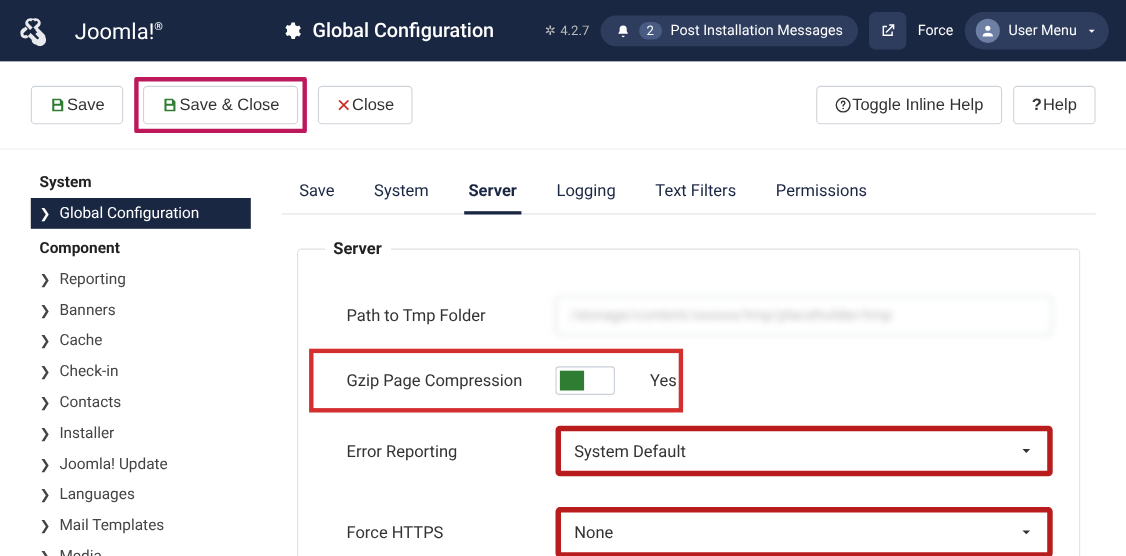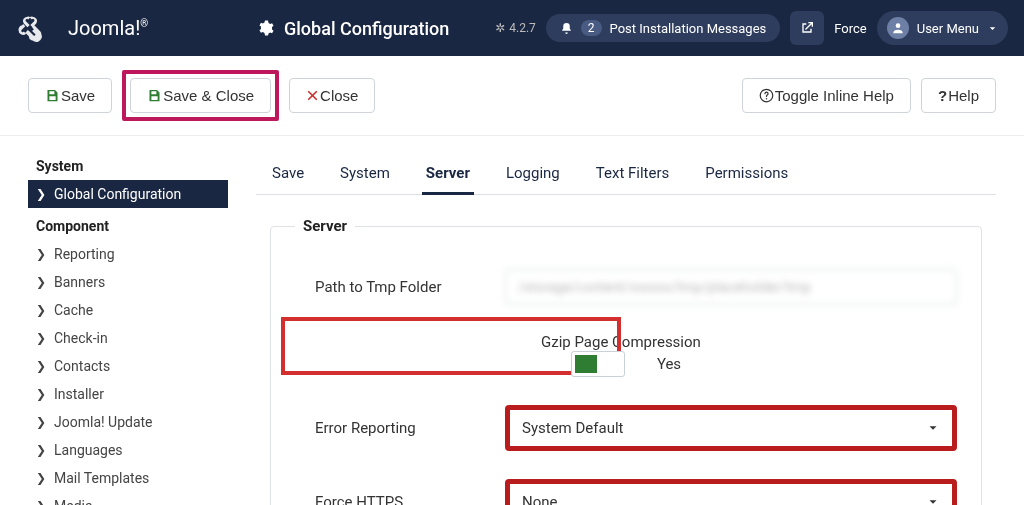--- a/index.html
+++ b/index.html
@@ -40,21 +40,21 @@
   .tab.active::after { content: ""; position: absolute; left: 0; right: 0; bottom: -1px; height: 3px; background: #1a2742; }
 
   .panel { margin-top: 22px; padding: 0 14px; }
   fieldset { border: 1px solid #dee2e6; border-radius: 4px; padding: 20px 24px 10px; }
   legend { padding: 0 8px; font-size: 15px; font-weight: 700; color: #222; }
   .row { display: flex; align-items: center; padding: 14px 0; }
   .row .lbl { width: 190px; font-size: 15px; color: #333; margin-left: 20px; }
   .row .ctl { flex: 1; }
   .input { width: 100%; border: 1px solid #ced4da; border-radius: 4px; padding: 9px 12px; font-size: 14px; color: #bbb; filter: blur(3px); user-select: none; }
   .select { width: 100%; border: 5px solid #b91c1c; border-radius: 4px; padding: 9px 12px; font-size: 15px; background: #fff; display: flex; justify-content: space-between; align-items: center; cursor: pointer; }
-  .row.hl { position: relative; flex-direction: column; }
+  .row.hl { position: relative; }
   .row.hl .hlbox { position: absolute; left: -14px; top: -2px; width: 340px; height: 58px; border: 4px solid #d32f2f; pointer-events: none; }
   .toggle-wrap { display: flex; align-items: center; gap: 32px; text-align: right; }
   .toggle { width: 54px; height: 26px; border: 1px solid #c9d0d8; border-radius: 3px; background: #fff; position: relative; cursor: pointer; }
   .toggle .knob { position: absolute; left: 3px; top: 3px; width: 22px; height: 18px; background: #2f7d32; }
   .toggle-label { font-size: 15px; color: #333; }
   svg { display: block; }
 </style>
 </head>
 <body>
 

